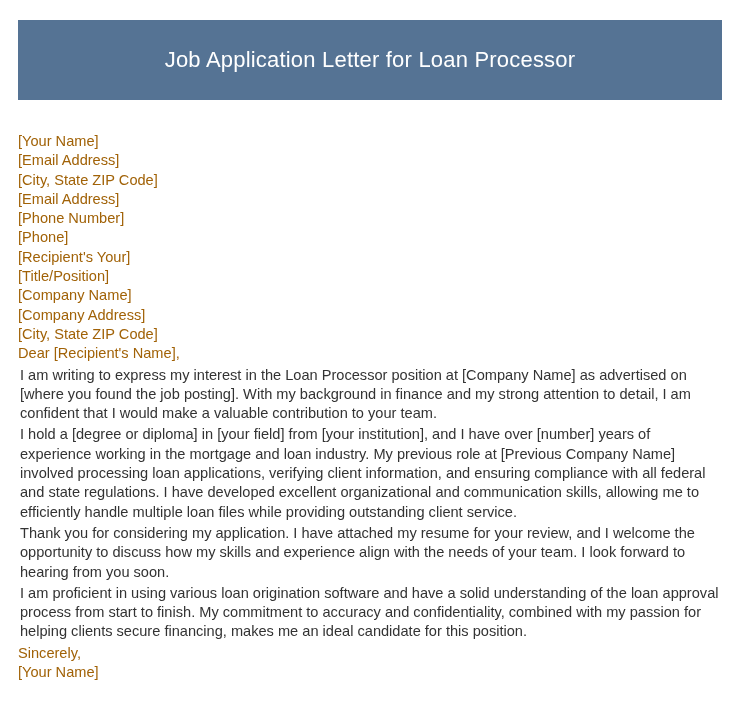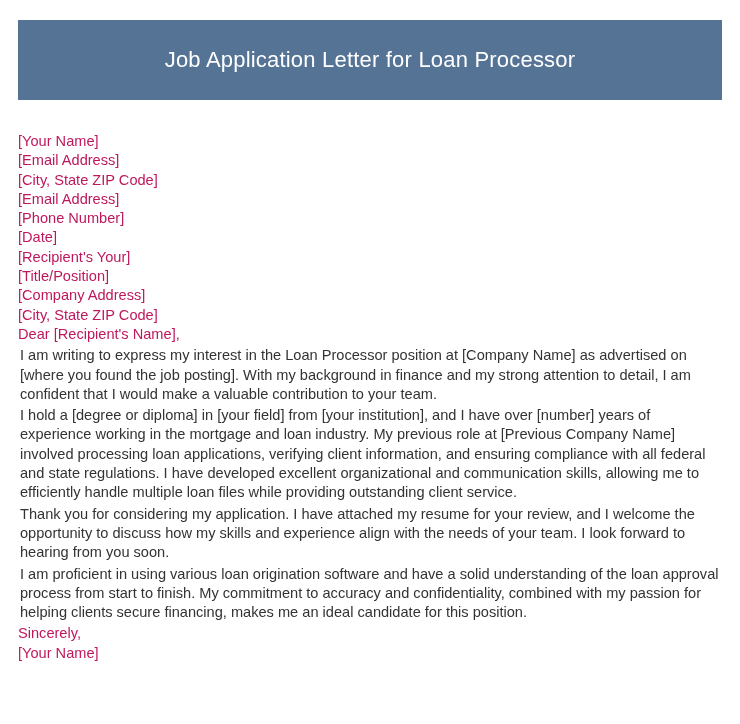--- a/index.html
+++ b/index.html
@@ -49,21 +49,21 @@
   }
   .letter-body {
     position: absolute;
     left: 18px;
     top: 132px;
     width: 706px;
   }
   .line {
     font-size: 14.6px;
     line-height: 19.3px;
-    color: #be185d;
+    color: #a16207;
     white-space: pre-wrap;
   }
   .para {
     font-size: 14.6px;
     line-height: 19.3px;
     color: #333333;
     margin: 2px;
     text-align: left;
   }
 </style>
@@ -81,25 +81,26 @@
   <div class="letter-body">
 
     <div>
       <div class="line">[Your Name]</div>
       <div class="line">[Email Address]</div>
       <div class="line">[City, State ZIP Code]</div>
       <div class="line">[Email Address]</div>
       <div class="line">[Phone Number]</div>
     </div>
 
-    <div class="line">[Date]</div>
+    <div class="line">[Phone]</div>
 
     <div>
       <div class="line">[Recipient's Your]</div>
       <div class="line">[Title/Position]</div>
+      <div class="line">[Company Name]</div>
       <div class="line">[Company Address]</div>
       <div class="line">[City, State ZIP Code]</div>
     </div>
 
     <div class="line">Dear [Recipient's Name],</div>
 
     <p class="para">I am writing to express my interest in the Loan Processor position at [Company Name] as advertised on [where you found the job posting]. With my background in finance and my strong attention to detail, I am confident that I would make a valuable contribution to your team.</p>
     <p class="para">I hold a [degree or diploma] in [your field] from [your institution], and I have over [number] years of experience working in the mortgage and loan industry. My previous role at [Previous Company Name] involved processing loan applications, verifying client information, and ensuring compliance with all federal and state regulations. I have developed excellent organizational and communication skills, allowing me to efficiently handle multiple loan files while providing outstanding client service.</p>
     <p class="para">Thank you for considering my application. I have attached my resume for your review, and I welcome the opportunity to discuss how my skills and experience align with the needs of your team. I look forward to hearing from you soon.</p>
     <p class="para">I am proficient in using various loan origination software and have a solid understanding of the loan approval process from start to finish. My commitment to accuracy and confidentiality, combined with my passion for helping clients secure financing, makes me an ideal candidate for this position.</p>

